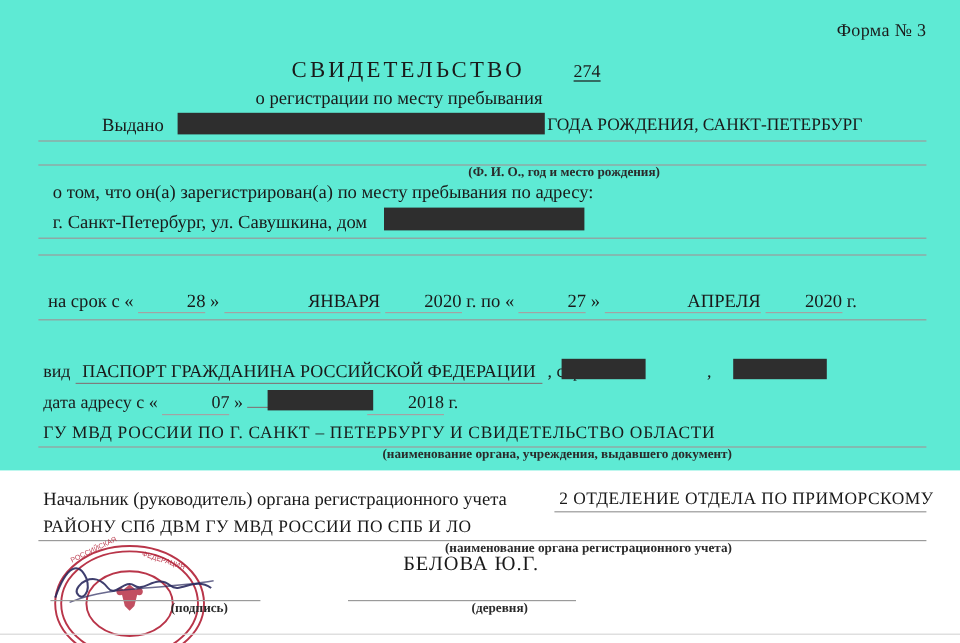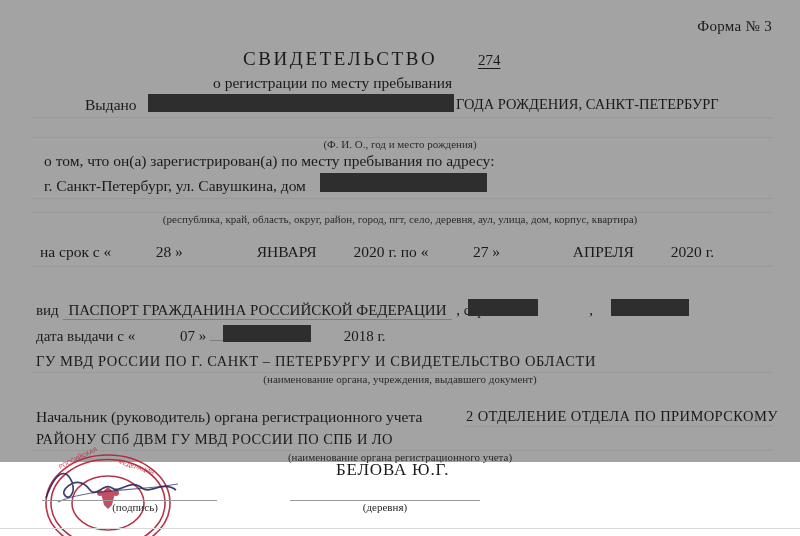--- a/index.html
+++ b/index.html
@@ -10,22 +10,22 @@
     width: 800px;
     height: 536px;
     background: #ffffff;
     font-family: "Liberation Serif", serif;
     color: #1a1a1a;
     overflow: hidden;
   }
   .page {
     position: relative;
     width: 800px;
-    height: 462px;
-    background: #a3a3a3;
+    height: 392px;
+    background: #5eead4;
   }
   
   .form-no {
     position: absolute;
     top: 18px;
     right: 28px;
     font-size: 15px;
     letter-spacing: 0.3px;
   }
   
@@ -73,21 +73,22 @@
     position: absolute;
     border-bottom: 1px solid #9a9a9a;
     height: 0;
   }
   .l-issued { top: 117px; left: 32px; width: 740px; }
   .l-issued2 { top: 137px; left: 32px; width: 740px; }
   .cap {
     position: absolute;
     font-size: 11px;
     color: #2a2a2a;
-    text-align: center;
+    text-align: right;
+    font-weight: bold;
   }
   .cap-fio { top: 138px; left: 250px; width: 300px; }
   
   .reg-text {
     position: absolute;
     top: 152px;
     left: 44px;
     font-size: 15.5px;
   }
   .addr {
@@ -235,21 +236,20 @@
   <div class="issued-tail">ГОДА РОЖДЕНИЯ, САНКТ-ПЕТЕРБУРГ</div>
   <div class="line l-issued"></div>
   <div class="line l-issued2"></div>
   <div class="cap cap-fio">(Ф. И. О., год и место рождения)</div>
 
   <div class="reg-text">о том, что он(а) зарегистрирован(а) по месту пребывания по адресу:</div>
   <div class="addr">г. Санкт-Петербург, ул. Савушкина, дом</div>
   <div class="redact r2"></div>
   <div class="line l-addr"></div>
   <div class="line l-addr2"></div>
-  <div class="cap cap-addr">(республика, край, область, округ, район, город, пгт, село, деревня, аул, улица, дом, корпус, квартира)</div>
 
   <div class="term term-left">
     <span>на срок с</span>
     <span>«</span>
     <span class="u u-day">28</span>
     <span>»</span>
     <span class="u u-month">ЯНВАРЯ</span>
     <span class="u u-year">2020</span>
     <span>г.</span>
     <span>по</span>
@@ -269,21 +269,21 @@
     <span>, серия</span>
     <span style="display:inline-block;width:82px"></span>
     <span>,</span>
     <span style="display:inline-block;width:46px"></span>
     <span>№</span>
   </div>
   <div class="redact r3"></div>
   <div class="redact r4"></div>
 
   <div class="doc-date">
-    <span>дата выдачи с</span>
+    <span>дата адресу с</span>
     <span>«</span>
     <span class="u u-day">07</span>
     <span>»</span>
     <span style="display:inline-block;width:96px;border-bottom:1px solid #7d7d7d"></span>
     <span class="u u-year">2018</span>
     <span>г.</span>
   </div>
   <div class="redact r5"></div>
 
   <div class="issuer">ГУ  МВД  РОССИИ  ПО  Г. САНКТ – ПЕТЕРБУРГУ  И  СВИДЕТЕЛЬСТВО ОБЛАСТИ</div>

